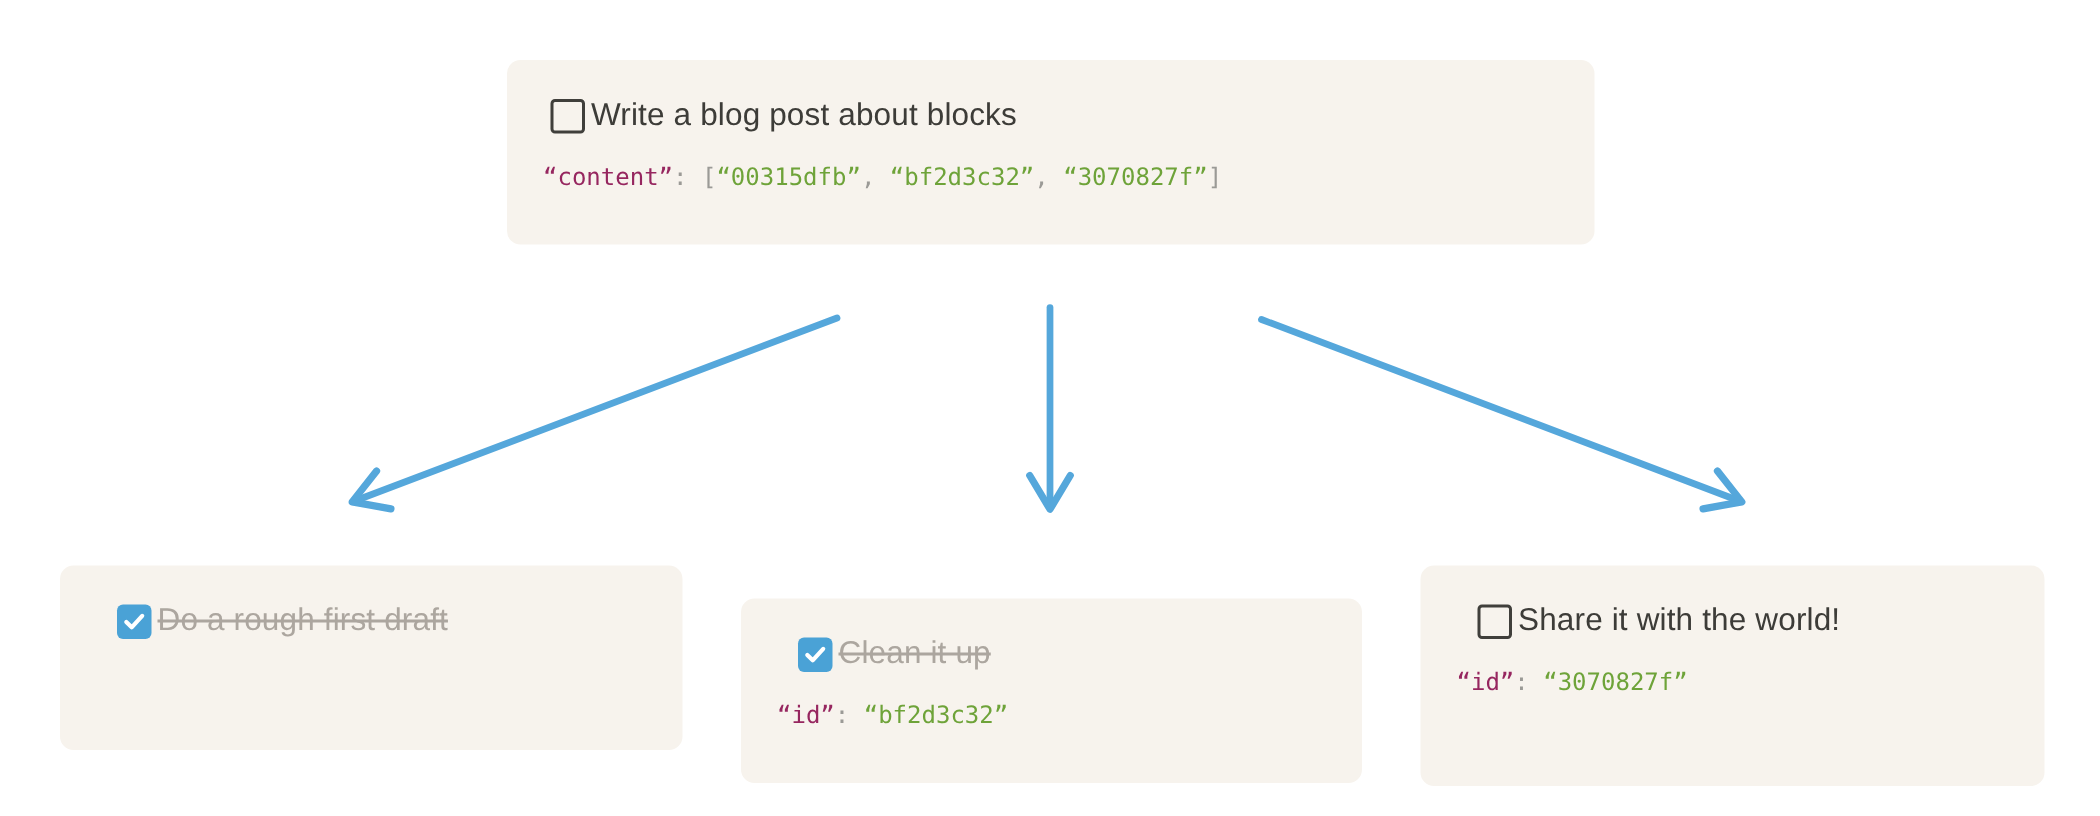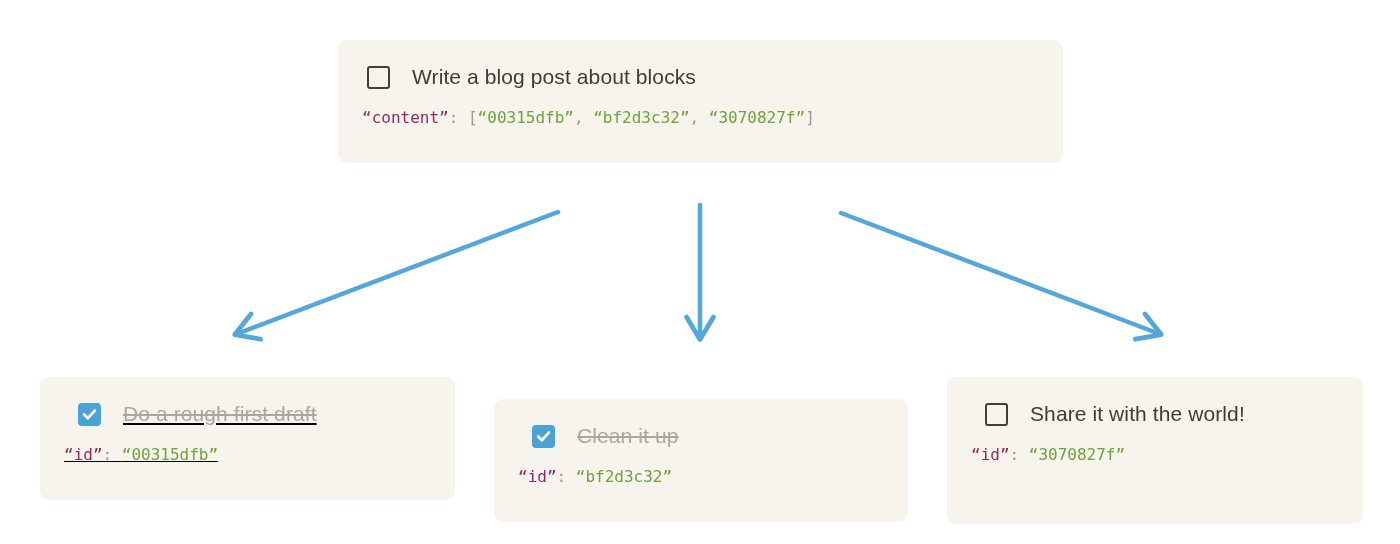--- a/index.html
+++ b/index.html
@@ -13,28 +13,28 @@
   }
 
   .card {
     position: absolute;
     background: #f7f3ed;
     border-radius: 9px;
     box-sizing: border-box;
     padding: 20px 24px;
   }
   .card-parent { left: 338px; top: 40px;  width: 725px; height: 123px; }
-  .card-child-0 { left: 40px;  top: 377px; width: 415px; height: 123px; text-decoration: underline; }
+  .card-child-0 { left: 40px;  top: 377px; width: 415px; height: 123px; }
   .card-child-1 { left: 494px; top: 399px; width: 414px; height: 123px; }
   .card-child-2 { left: 947px; top: 377px; width: 416px; height: 147px; }
 
   .task-row {
     display: flex;
     align-items: center;
-    gap: 22px;
+    gap: 4px;
     height: 30px;
     margin-top: 2px;
   }
   .card-parent .task-row { margin-left: 5px; }
   .card-child-0 .task-row, .card-child-1 .task-row, .card-child-2 .task-row { margin-left: 14px; }
 
   .checkbox {
     width: 23px;
     height: 23px;
     box-sizing: border-box;
@@ -112,21 +112,20 @@
 
 <div class="card card-child-0">
   <div class="task-row">
     <span class="checkbox checked">
       <svg width="17" height="17" viewBox="0 0 17 17">
         <polyline points="3.2,8.6 6.8,12.2 13.8,4.6" fill="none" stroke="#ffffff" stroke-width="2.8" stroke-linecap="round" stroke-linejoin="round"></polyline>
       </svg>
     </span>
     <span class="task-label checked">Do a rough first draft</span>
   </div>
-  <div class="code-line"><span class="ck">“id”</span><span class="cp">: </span><span class="cs">“00315dfb”</span></div>
 </div>
 
 <div class="card card-child-1">
   <div class="task-row">
     <span class="checkbox checked">
       <svg width="17" height="17" viewBox="0 0 17 17">
         <polyline points="3.2,8.6 6.8,12.2 13.8,4.6" fill="none" stroke="#ffffff" stroke-width="2.8" stroke-linecap="round" stroke-linejoin="round"></polyline>
       </svg>
     </span>
     <span class="task-label checked">Clean it up</span>

